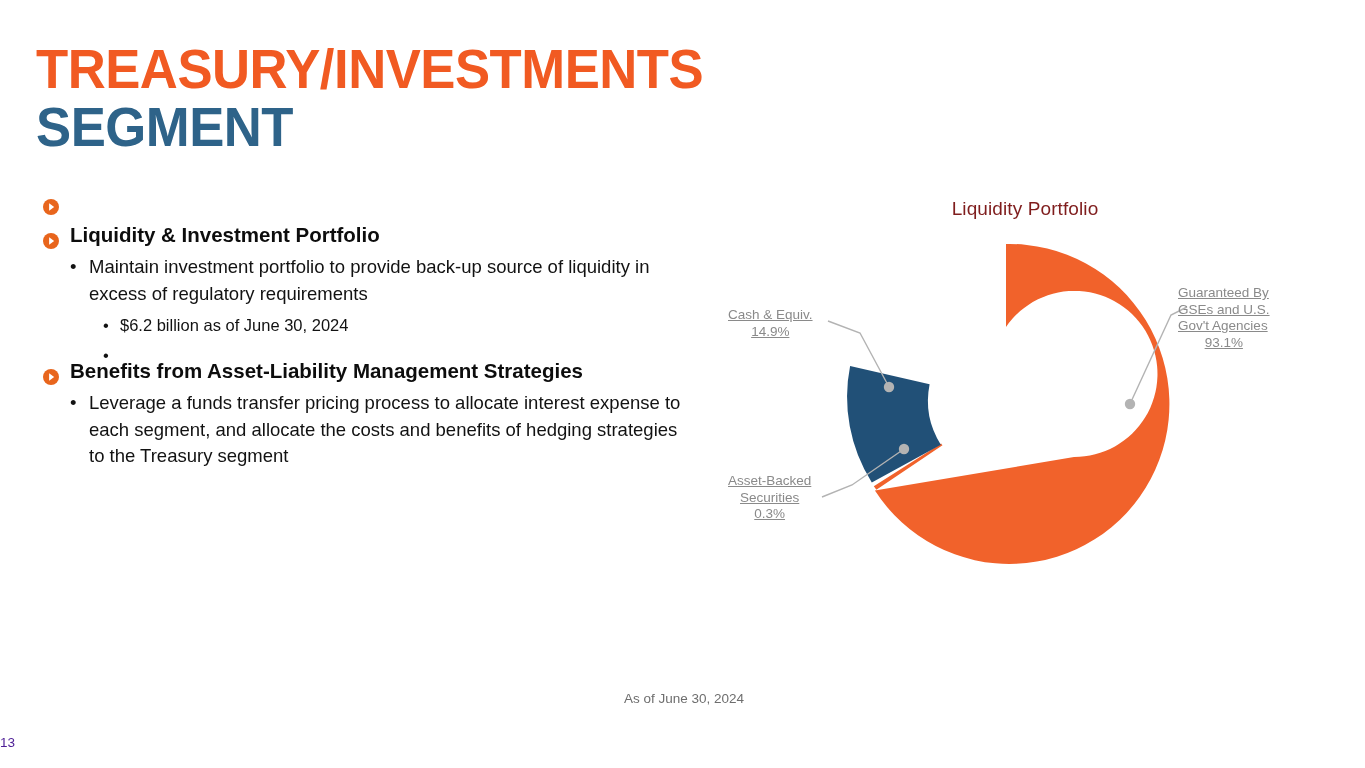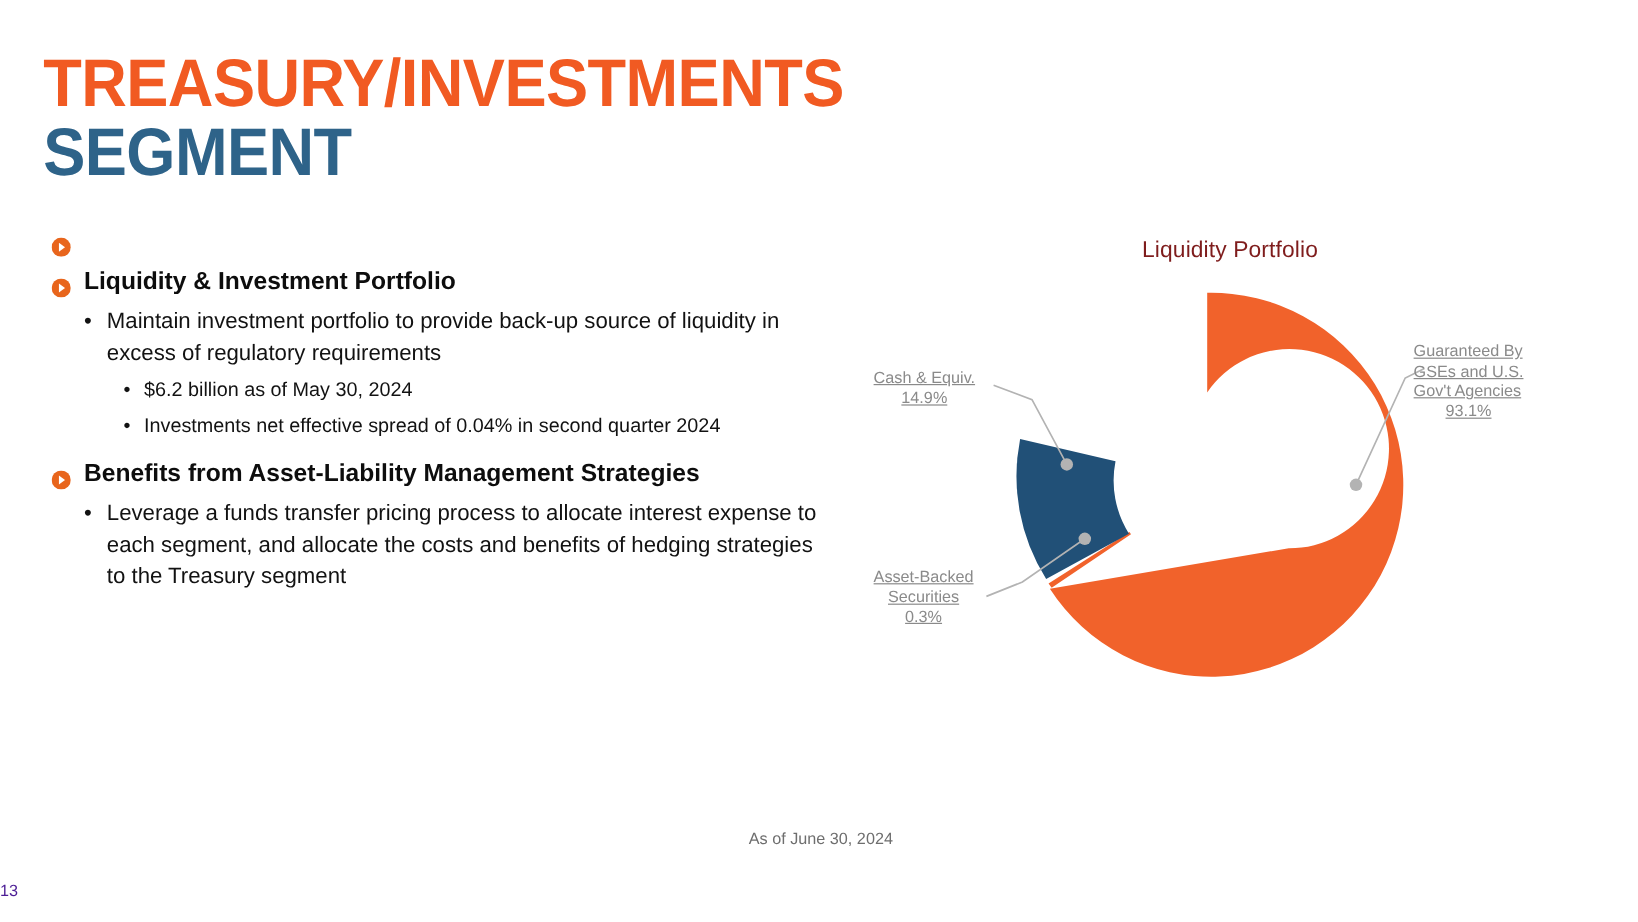--- a/index.html
+++ b/index.html
@@ -189,26 +189,25 @@
       <span>Liquidity &amp; Investment Portfolio</span>
     </div>
 
     <div class="lvl2">
       <span class="dot">•</span>
       <span>Maintain investment portfolio to provide back-up source of liquidity in excess of regulatory requirements</span>
     </div>
 
     <div class="lvl3">
       <span class="dot">•</span>
-      <span>$6.2 billion as of May 30, 2024</span>
+      <span>$6.2 billion as of June 30, 2024</span>
     </div>
 
     <div class="lvl3">
       <span class="dot">•</span>
-      <span>Investments net effective spread of 0.04% in second quarter 2024</span>
     </div>
 
     <div class="gap-sm"></div>
 
     <div class="lvl1">
       <span class="marker">
         <svg width="16" height="16" viewBox="0 0 16 16">
           <circle cx="8" cy="8" r="8" fill="#E8651C"></circle>
           <path d="M6.1 4.3 L11.2 8 L6.1 11.7 Z" fill="#ffffff"></path>
         </svg>

